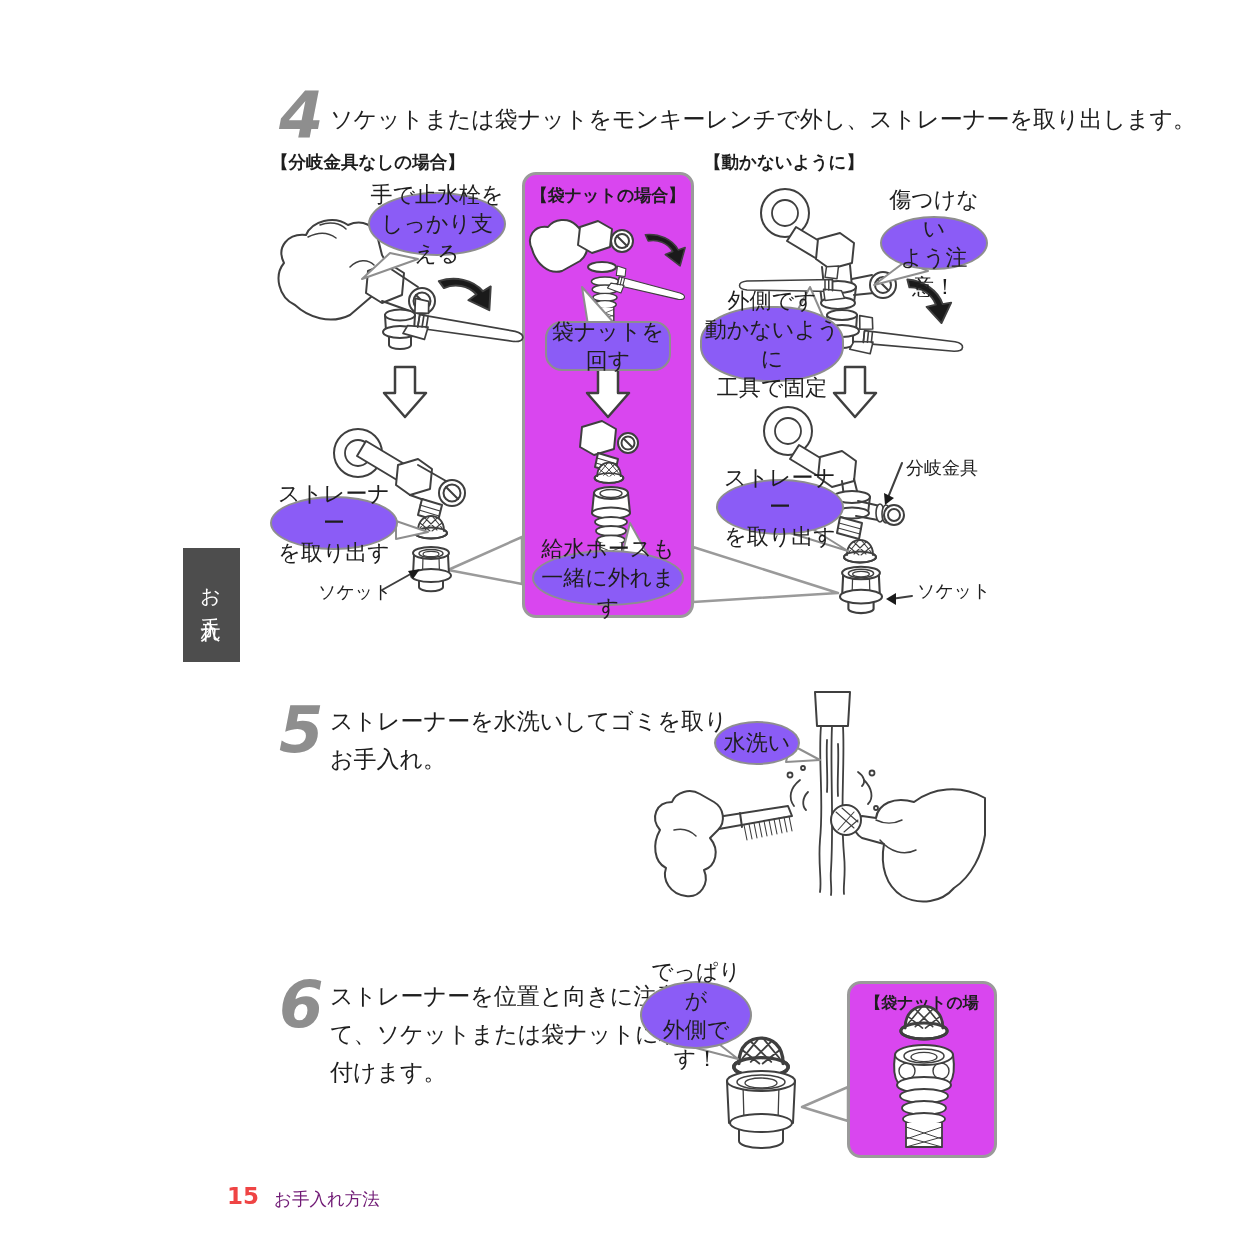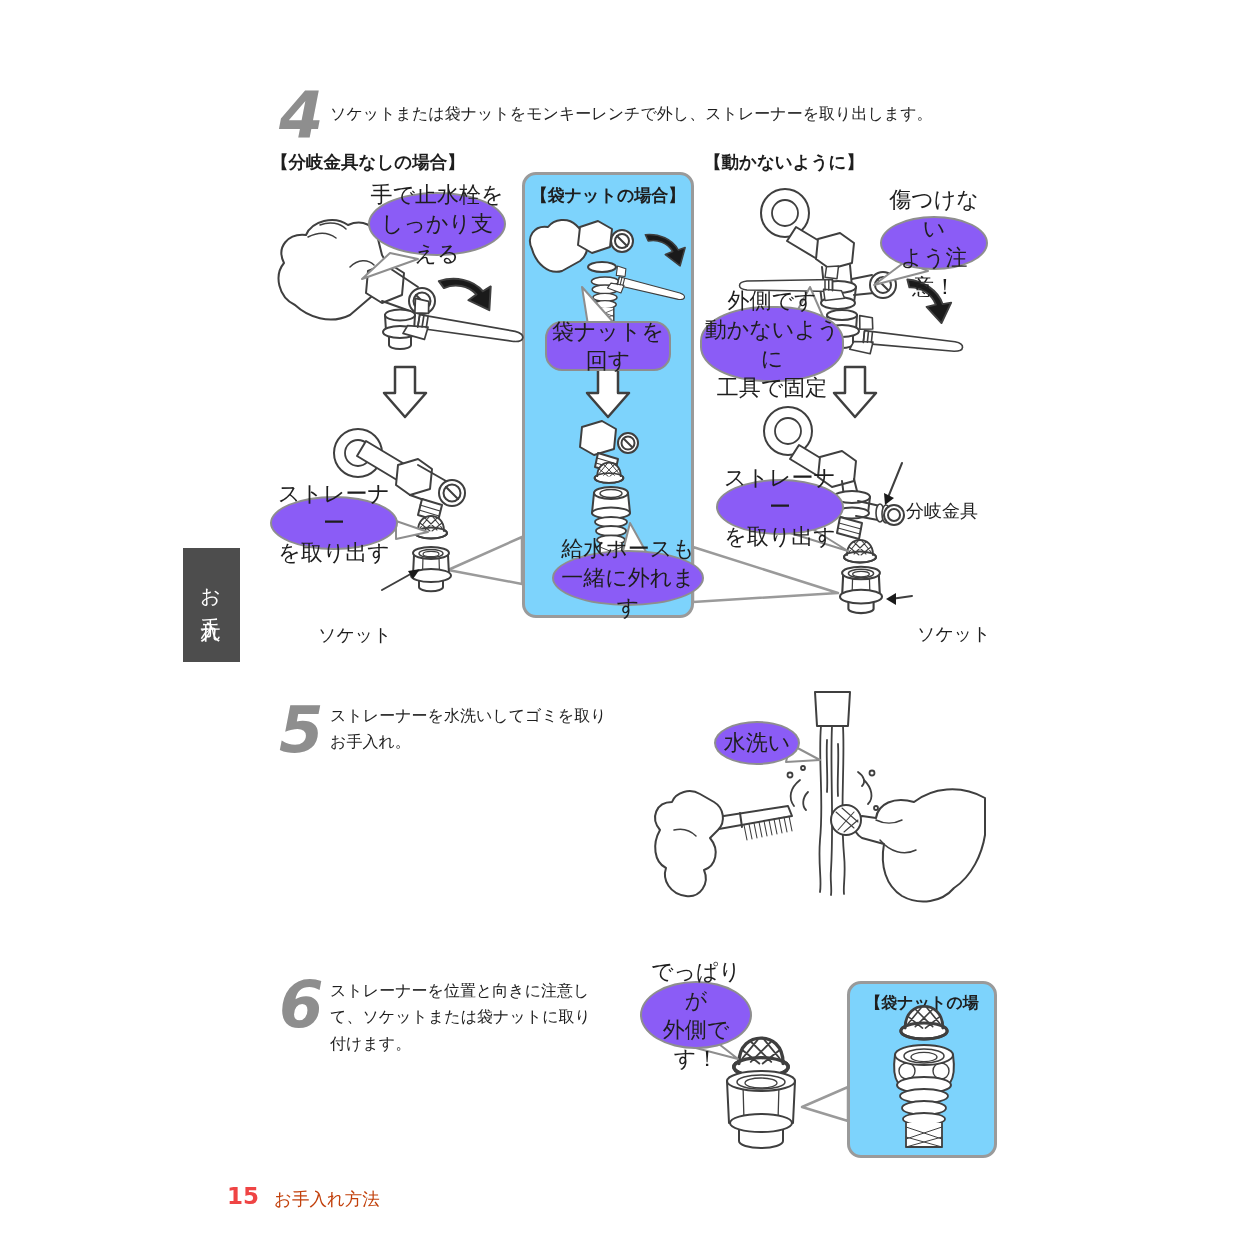--- a/index.html
+++ b/index.html
@@ -1,33 +1,33 @@
 <!DOCTYPE html>
 <html><head>
 <meta charset="utf-8">
 <style>
   * { margin:0; padding:0; box-sizing:border-box; }
   html,body { width:1240px; height:1240px; background:#ffffff;
     font-family:"DejaVu Sans","Liberation Sans",sans-serif; color:#1e1e1e; }
   body { position:relative; overflow:hidden; }
   .abs { position:absolute; }
   .step-num { font-size:64px; font-weight:bold; font-style:italic; color:#8e8e8e; line-height:1; z-index:2; }
-  .step-text { font-size:16px; line-height:1.65; white-space:pre-line; z-index:2; }
+  .step-text { font-size:23px; line-height:1.65; white-space:pre-line; z-index:2; }
   .case-heading { font-size:17.5px; font-weight:bold; z-index:2; }
-  .pbox { border:3px solid #9a9a9a; border-radius:14px; background:#7dd3fc; z-index:1; }
+  .pbox { border:3px solid #9a9a9a; border-radius:14px; background:#d946ef; z-index:1; }
   .box-heading { font-size:17px; font-weight:bold; text-align:center; margin-top:9px; }
   .bubble { border:2.5px solid #8e8e8e; border-radius:50%; background:#8b5cf6;
     display:flex; align-items:center; justify-content:center; text-align:center;
     font-size:22px; line-height:1.32; white-space:pre-line; z-index:3; }
-  .plabel { font-size:18px; z-index:3;margin-top:43px; }
+  .plabel { font-size:18px; z-index:3; }
   svg.fig { position:absolute; z-index:2; pointer-events:none; }
   .side-tab { background:#4d4d4d; color:#fff; writing-mode:vertical-rl;
     font-size:20px; letter-spacing:4px; display:flex; align-items:center; justify-content:center; z-index:2; }
   .footer-num { font-size:23px; font-weight:bold; color:#ef4444; }
-  .footer-sec { font-size:17.5px; color:#c2410c; }
+  .footer-sec { font-size:17.5px; color:#701a75; }
 </style>
 </head>
 <body>
 
 <svg width="0" height="0" style="position:absolute" aria-hidden="true">
   <defs>
     <g id="g-strainer">
       <ellipse cx="0" cy="0" rx="16" ry="5.5" fill="#fff" stroke="#3f3f3f" stroke-width="2"></ellipse>
       <path d="M-13,-2 C-13,-13 -6,-17 0,-17 C6,-17 13,-13 13,-2" fill="#fff" stroke="#3f3f3f" stroke-width="2"></path>
       <path d="M-11,-5 L-2,-16 M-6,-3 L6,-15 M1,-2 L11,-10 M11,-5 L2,-16 M6,-3 L-6,-15 M-1,-2 L-11,-10" stroke="#3f3f3f" stroke-width="1.1" fill="none"></path>
@@ -217,21 +217,21 @@
   </g>
 </svg>
 
 <div class="bubble abs" style="left:368px;top:192px;width:138px;height:64px">手で止水栓を
 しっかり支える</div>
 <div class="bubble abs" style="left:270px;top:496px;width:128px;height:54px">ストレーナー
 を取り出す</div>
 <div class="abs plabel" style="left:318px;top:580px">ソケット</div>
 
 <div class="bubble abs" style="left:545px;top:321px;width:126px;height:50px;border-radius:17px">袋ナットを回す</div>
-<div class="bubble abs" style="left:552px;top:550px;width:152px;height:56px">給水ホースも
+<div class="bubble abs" style="left:532px;top:550px;width:152px;height:56px">給水ホースも
 一緒に外れます</div>
 
 <div class="bubble abs" style="left:880px;top:216px;width:108px;height:54px">傷つけない
 よう注意！</div>
 <div class="bubble abs" style="left:700px;top:306px;width:144px;height:76px;border-radius:46%">外側です
 動かないように
 工具で固定</div>
 <div class="bubble abs" style="left:716px;top:479px;width:128px;height:56px">ストレーナー
 を取り出す</div>
 <div class="abs plabel" style="left:906px;top:456px">分岐金具</div>

